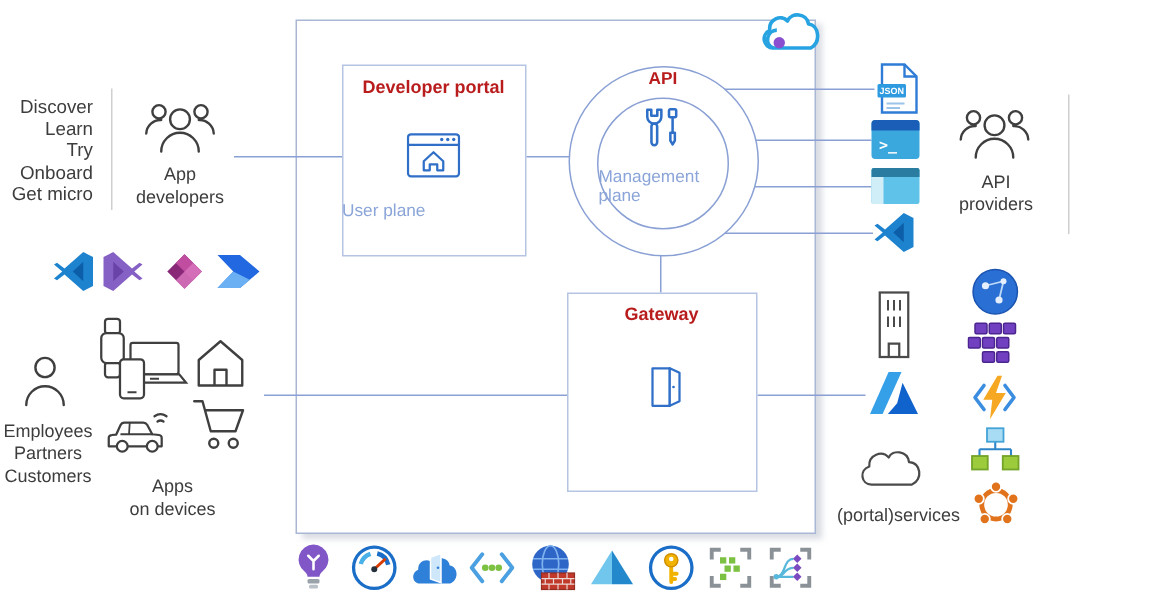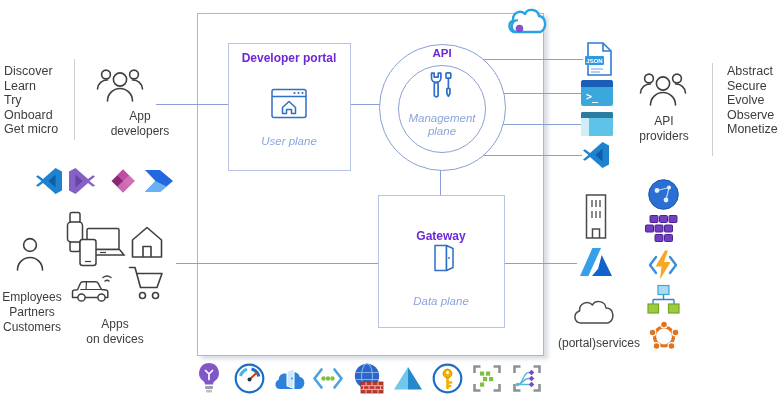--- a/index.html
+++ b/index.html
@@ -5,27 +5,27 @@
   html,body{margin:0;padding:0;background:#fff;}
   .stage{position:relative;width:783px;height:400px;background:#fff;
          font-family:"Liberation Sans",sans-serif;overflow:hidden;}
   .hline,.vline{position:absolute;background:#8aa0d4;z-index:1;}
   .hline{height:1px;}.vline{width:1px;}
   .divider{position:absolute;width:1px;background:#cfcfcf;z-index:1;}
   .bigbox{position:absolute;left:197px;top:13px;width:345px;height:341px;
           border:1.3px solid #a9b7d4;box-shadow:4px 3px 4px rgba(145,155,175,.35);z-index:0;}
   .panel{position:absolute;background:#fff;border:1px solid #b6c4e4;z-index:2;}
   .circle{position:absolute;background:#fff;border:1px solid #8aa0d4;border-radius:50%;z-index:2;}
-  .t-title{position:absolute;z-index:3;color:#6d28d9;font-weight:bold;font-size:12px;text-align:center;}
-  .t-plane{position:absolute;z-index:3;color:#8ba5d9;font-size:11.5px;text-align:center;
-           white-space:pre-line;line-height:13px;font-style:italic;}
+  .t-title{position:absolute;z-index:3;color:#b91c1c;font-weight:bold;font-size:12px;text-align:center;}
+  .t-plane{position:absolute;z-index:3;color:#8ba5d9;font-size:11.5px;text-align:left;
+           white-space:pre-line;line-height:13px;}
   .t-label{position:absolute;color:#3d3d3d;font-size:12px;text-align:center;
            white-space:pre-line;line-height:15px;z-index:3;}
   .t-list{position:absolute;color:#3d3d3d;font-size:12.5px;line-height:14.6px;z-index:3;}
-  .t-list.right{text-align:left;}
+  .t-list.right{text-align:right;}
   .ic{position:absolute;z-index:3;line-height:0;}
   .ic svg{display:block;}
 </style>
 </head>
 <body>
 
 <div class="stage">
 
   <div class="hline" style="top:104px;left:156px;width:286px;"></div>
   <div class="vline" style="left:440px;top:107px;height:90px;"></div>
@@ -70,50 +70,49 @@
       <rect x="7.3" y="12.3" width="3.8" height="14.5" rx="1.9"></rect>
       <rect x="19" y="2.8" width="4.8" height="5.4" rx="1"></rect>
       <path d="M21.4 8.2 V18.5"></path>
       <path d="M19.9 18.5 h3 v5.2 l-1.5 2.6 l-1.5 -2.6 Z"></path>
     </svg>
   </span>
   <div class="t-plane" style="left:399px;top:112px;width:86px;">Management
 plane</div>
 
   <div class="panel" style="left:378px;top:195px;width:125px;height:131px;"></div>
-  <div class="t-title" style="left:378px;top:202px;width:126px;margin-top:27px;">Gateway</div>
+  <div class="t-title" style="left:378px;top:202px;width:126px;">Gateway</div>
   <span class="ic" style="left:425px;top:242px;">
     <svg width="30" height="32" viewBox="0 0 30 32" fill="none" stroke="#2f6fc8" stroke-width="1.5" stroke-linejoin="round">
       <rect x="10" y="3.5" width="11.5" height="25"></rect>
       <polygon points="21.5,3.5 28,6.5 28,25.5 21.5,28.5" fill="#fff"></polygon>
       <circle cx="24" cy="16" r="0.9" fill="#2f6fc8" stroke="none"></circle>
     </svg>
   </span>
-  <div class="t-plane" style="left:378px;top:295px;width:126px;">Data plane</div>
 
   <div class="t-list right" style="left:4px;top:64px;width:58px;">
     <div>Discover</div>
     <div>Learn</div>
     <div>Try</div>
     <div>Onboard</div>
     <div>Get micro</div>
   </div>
   <div class="divider" style="left:74px;top:59px;height:81px;"></div>
 
   <span class="ic" style="left:96px;top:66px;">
     <svg width="48" height="38" viewBox="0 0 48 38" fill="none" stroke="#3f3f3f" stroke-width="1.6" stroke-linecap="round">
       <circle cx="10" cy="8.5" r="4.4"></circle>
         <circle cx="38" cy="8.5" r="4.4"></circle>
       <path d="M1.5 23 a9.5 9.5 0 0 1 10 -9"></path>
         <path d="M46.5 23 a9.5 9.5 0 0 0 -10 -9"></path>
       <circle cx="24" cy="13.5" r="6.6" fill="#fff"></circle>
       <path d="M11.5 35 a12.5 12.5 0 0 1 25 0" fill="#fff"></path>
     </svg>
   </span>
-  <div class="t-label" style="left:84px;top:109px;width:72px;margin-left:20px;">App
+  <div class="t-label" style="left:84px;top:109px;width:72px;">App
 developers</div>
 
   <span class="ic" style="left:34px;top:166px;">
     <svg width="30" height="30" viewBox="0 0 30 30">
       <polygon points="21.5,2 9,13 4,9.2 2,10.4 7.5,15 2,19.6 4,20.8 9,17 21.5,28 28,24.6 28,5.4" fill="#1d83ce"></polygon>
       <polygon points="21.5,8.5 14.5,15 21.5,21.5" fill="#0d5ea8"></polygon>
     </svg>
   </span>
   <span class="ic" style="left:67px;top:166px;">
     <svg width="30" height="30" viewBox="0 0 30 30">
@@ -134,21 +133,21 @@
       <polygon points="2,26 17,26 23.5,20.5 12.5,15 8,19.5" fill="#6cb0f4"></polygon>
     </svg>
   </span>
 
   <span class="ic" style="left:16px;top:236px;">
     <svg width="28" height="36" viewBox="0 0 28 36" fill="none" stroke="#3f3f3f" stroke-width="1.6" stroke-linecap="round">
       <circle cx="14" cy="9" r="6.4"></circle>
       <path d="M1.5 34 a12.5 12.5 0 0 1 25 0"></path>
     </svg>
   </span>
-  <div class="t-label" style="left:0px;top:290px;width:64px;">Employees
+  <div class="t-label" style="left:0px;top:280px;width:64px;">Employees
 Partners
 Customers</div>
 
   <span class="ic" style="left:80px;top:227px;">
     <svg width="46" height="30" viewBox="0 0 46 30" fill="#fff" stroke="#3f3f3f" stroke-width="1.5">
       <rect x="7" y="1.5" width="32" height="21" rx="1.5"></rect>
       <polygon points="2,28 44,28 39.5,22.5 6.5,22.5"></polygon>
       <path d="M20 25.5 h6" stroke-width="1.2"></path>
     </svg>
   </span>
@@ -227,27 +226,20 @@
         <circle cx="38" cy="8.5" r="4.4"></circle>
       <path d="M1.5 23 a9.5 9.5 0 0 1 10 -9"></path>
         <path d="M46.5 23 a9.5 9.5 0 0 0 -10 -9"></path>
       <circle cx="24" cy="13.5" r="6.6" fill="#fff"></circle>
       <path d="M11.5 35 a12.5 12.5 0 0 1 25 0" fill="#fff"></path>
     </svg>
   </span>
   <div class="t-label" style="left:629px;top:114px;width:70px;">API
 providers</div>
   <div class="divider" style="left:712px;top:63px;height:93px;"></div>
-  <div class="t-list" style="left:727px;top:64px;width:56px;">
-    <div>Abstract</div>
-    <div>Secure</div>
-    <div>Evolve</div>
-    <div>Observe</div>
-    <div>Monetize</div>
-  </div>
 
   <span class="ic" style="left:582px;top:193px;">
     <svg width="28" height="47" viewBox="0 0 28 47" fill="none" stroke="#4a4a4a" stroke-width="1.5">
       <rect x="4.5" y="2" width="19" height="43"></rect>
       <g stroke-width="1.3">
         <path d="M10 7 v7 M14 7 v7 M18 7 v7"></path>
         <path d="M10 18 v7 M14 18 v7 M18 18 v7"></path>
       </g>
       <path d="M10.5 45 v-9 h7 v9"></path>
     </svg>

